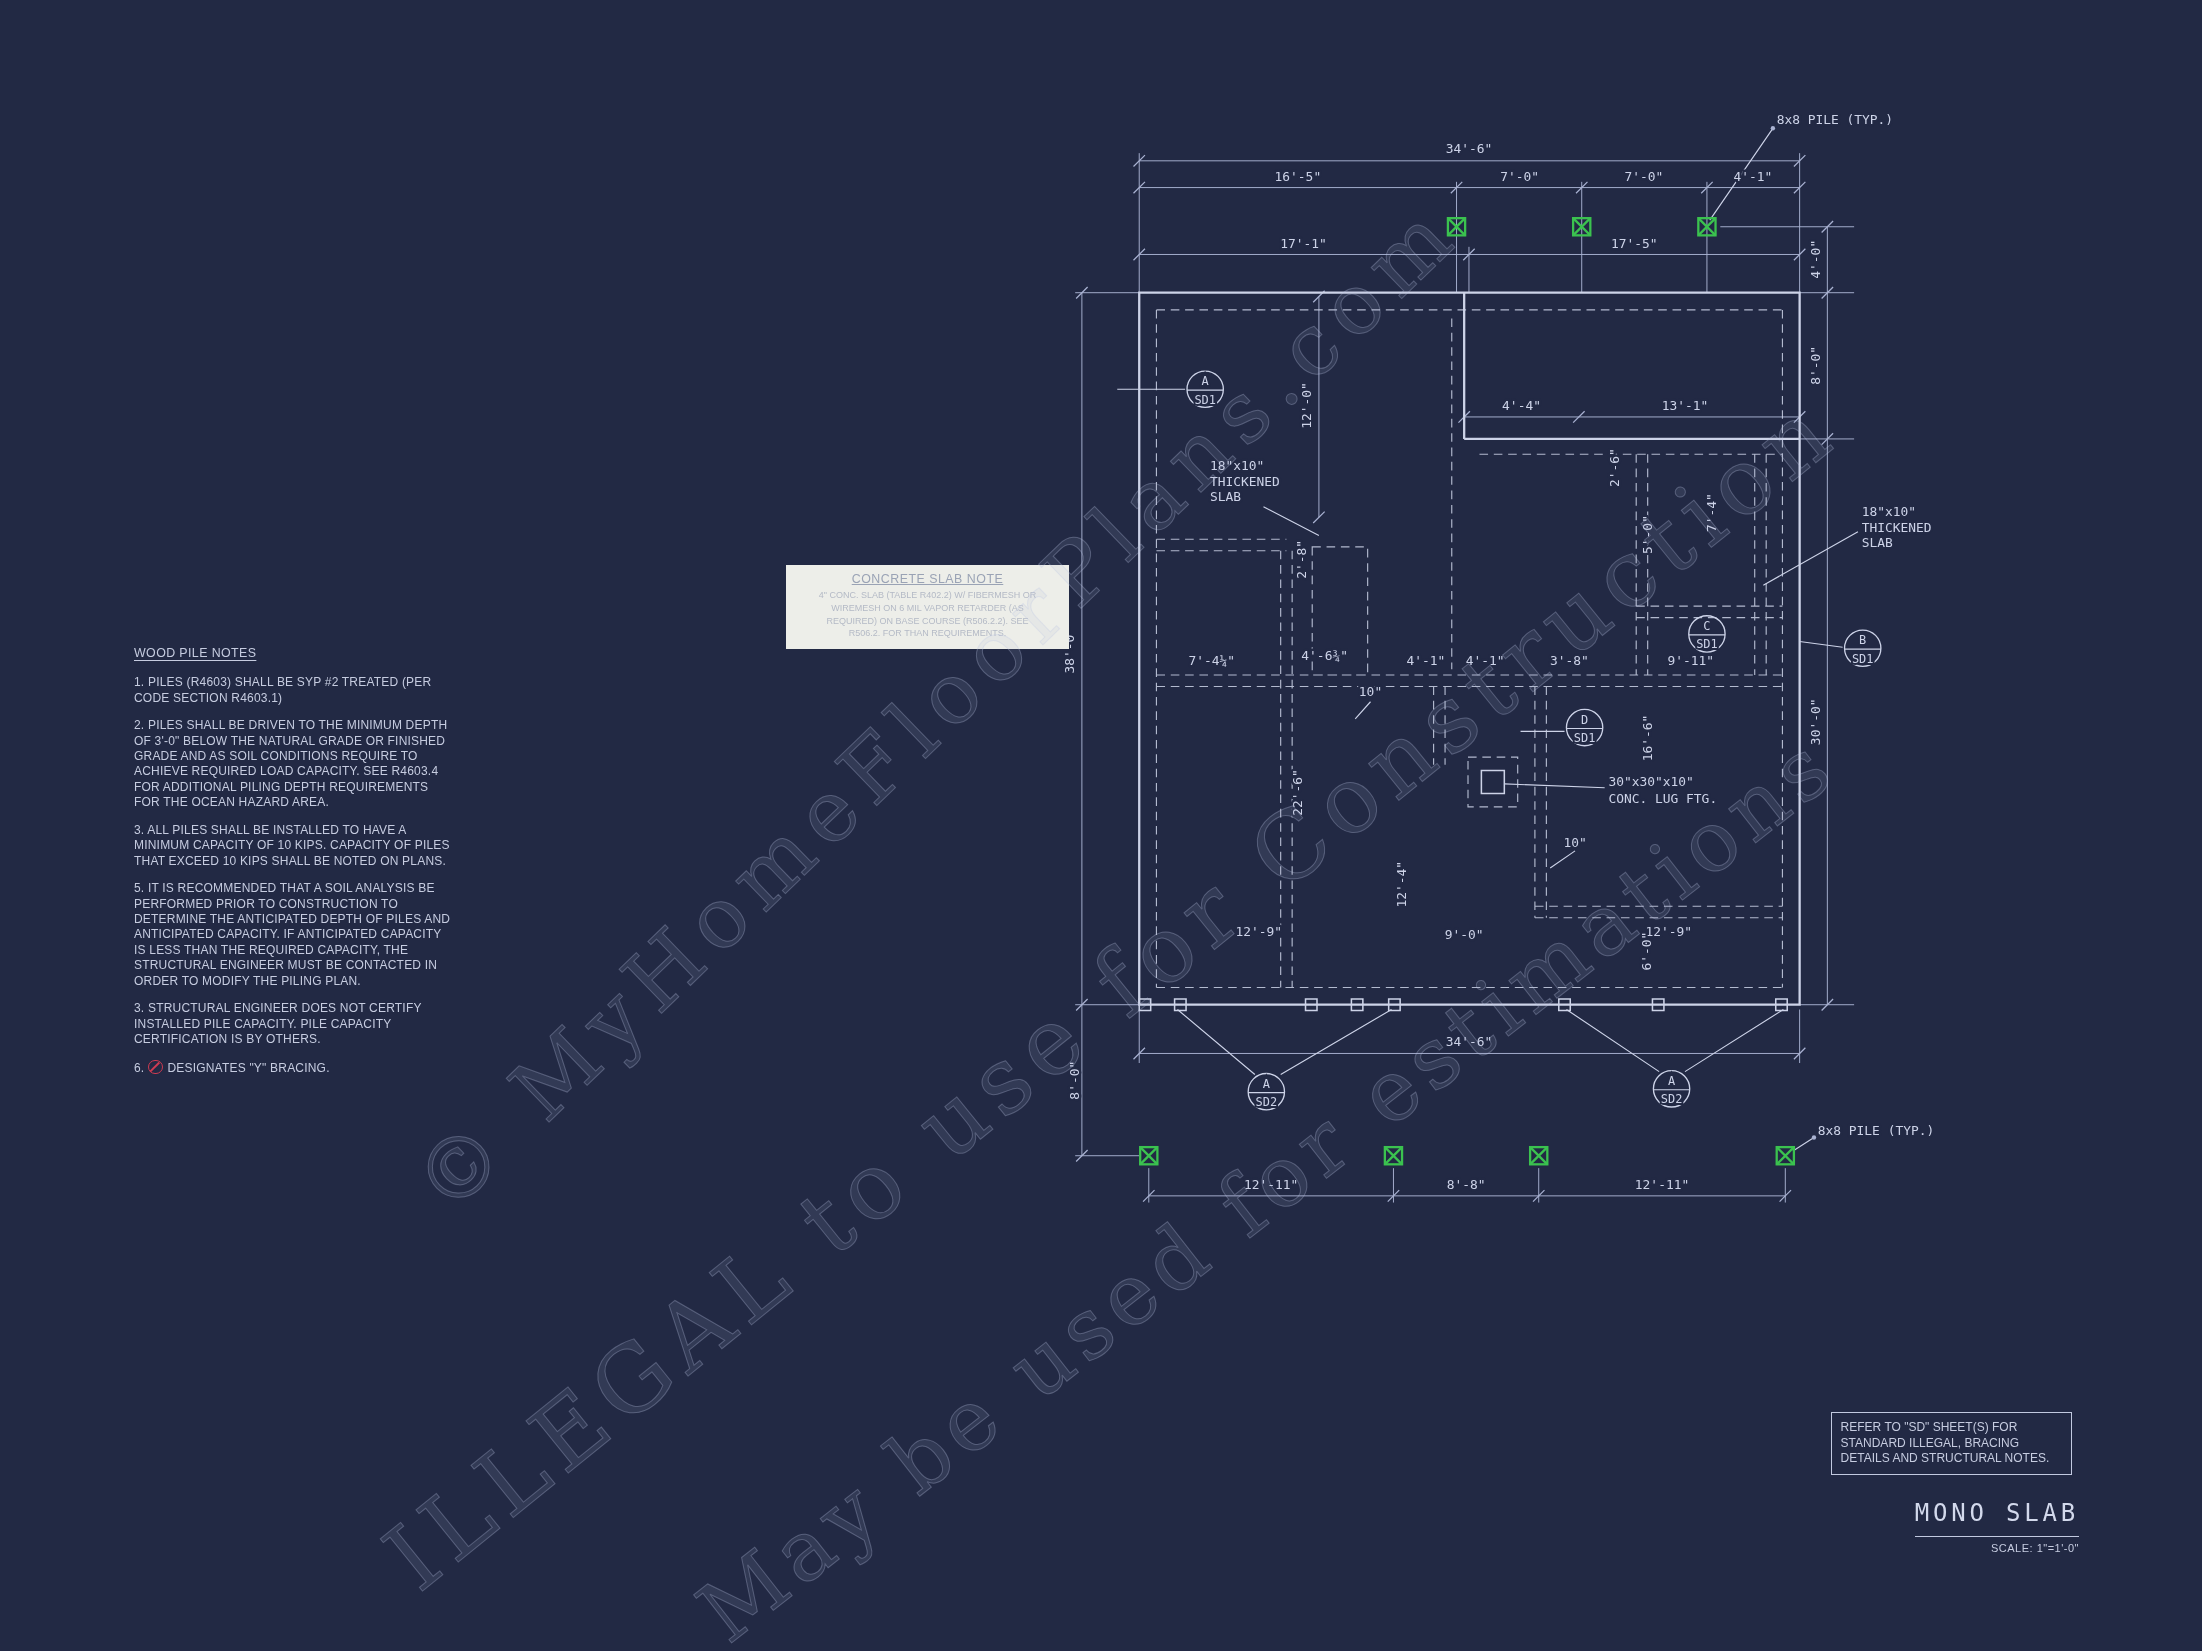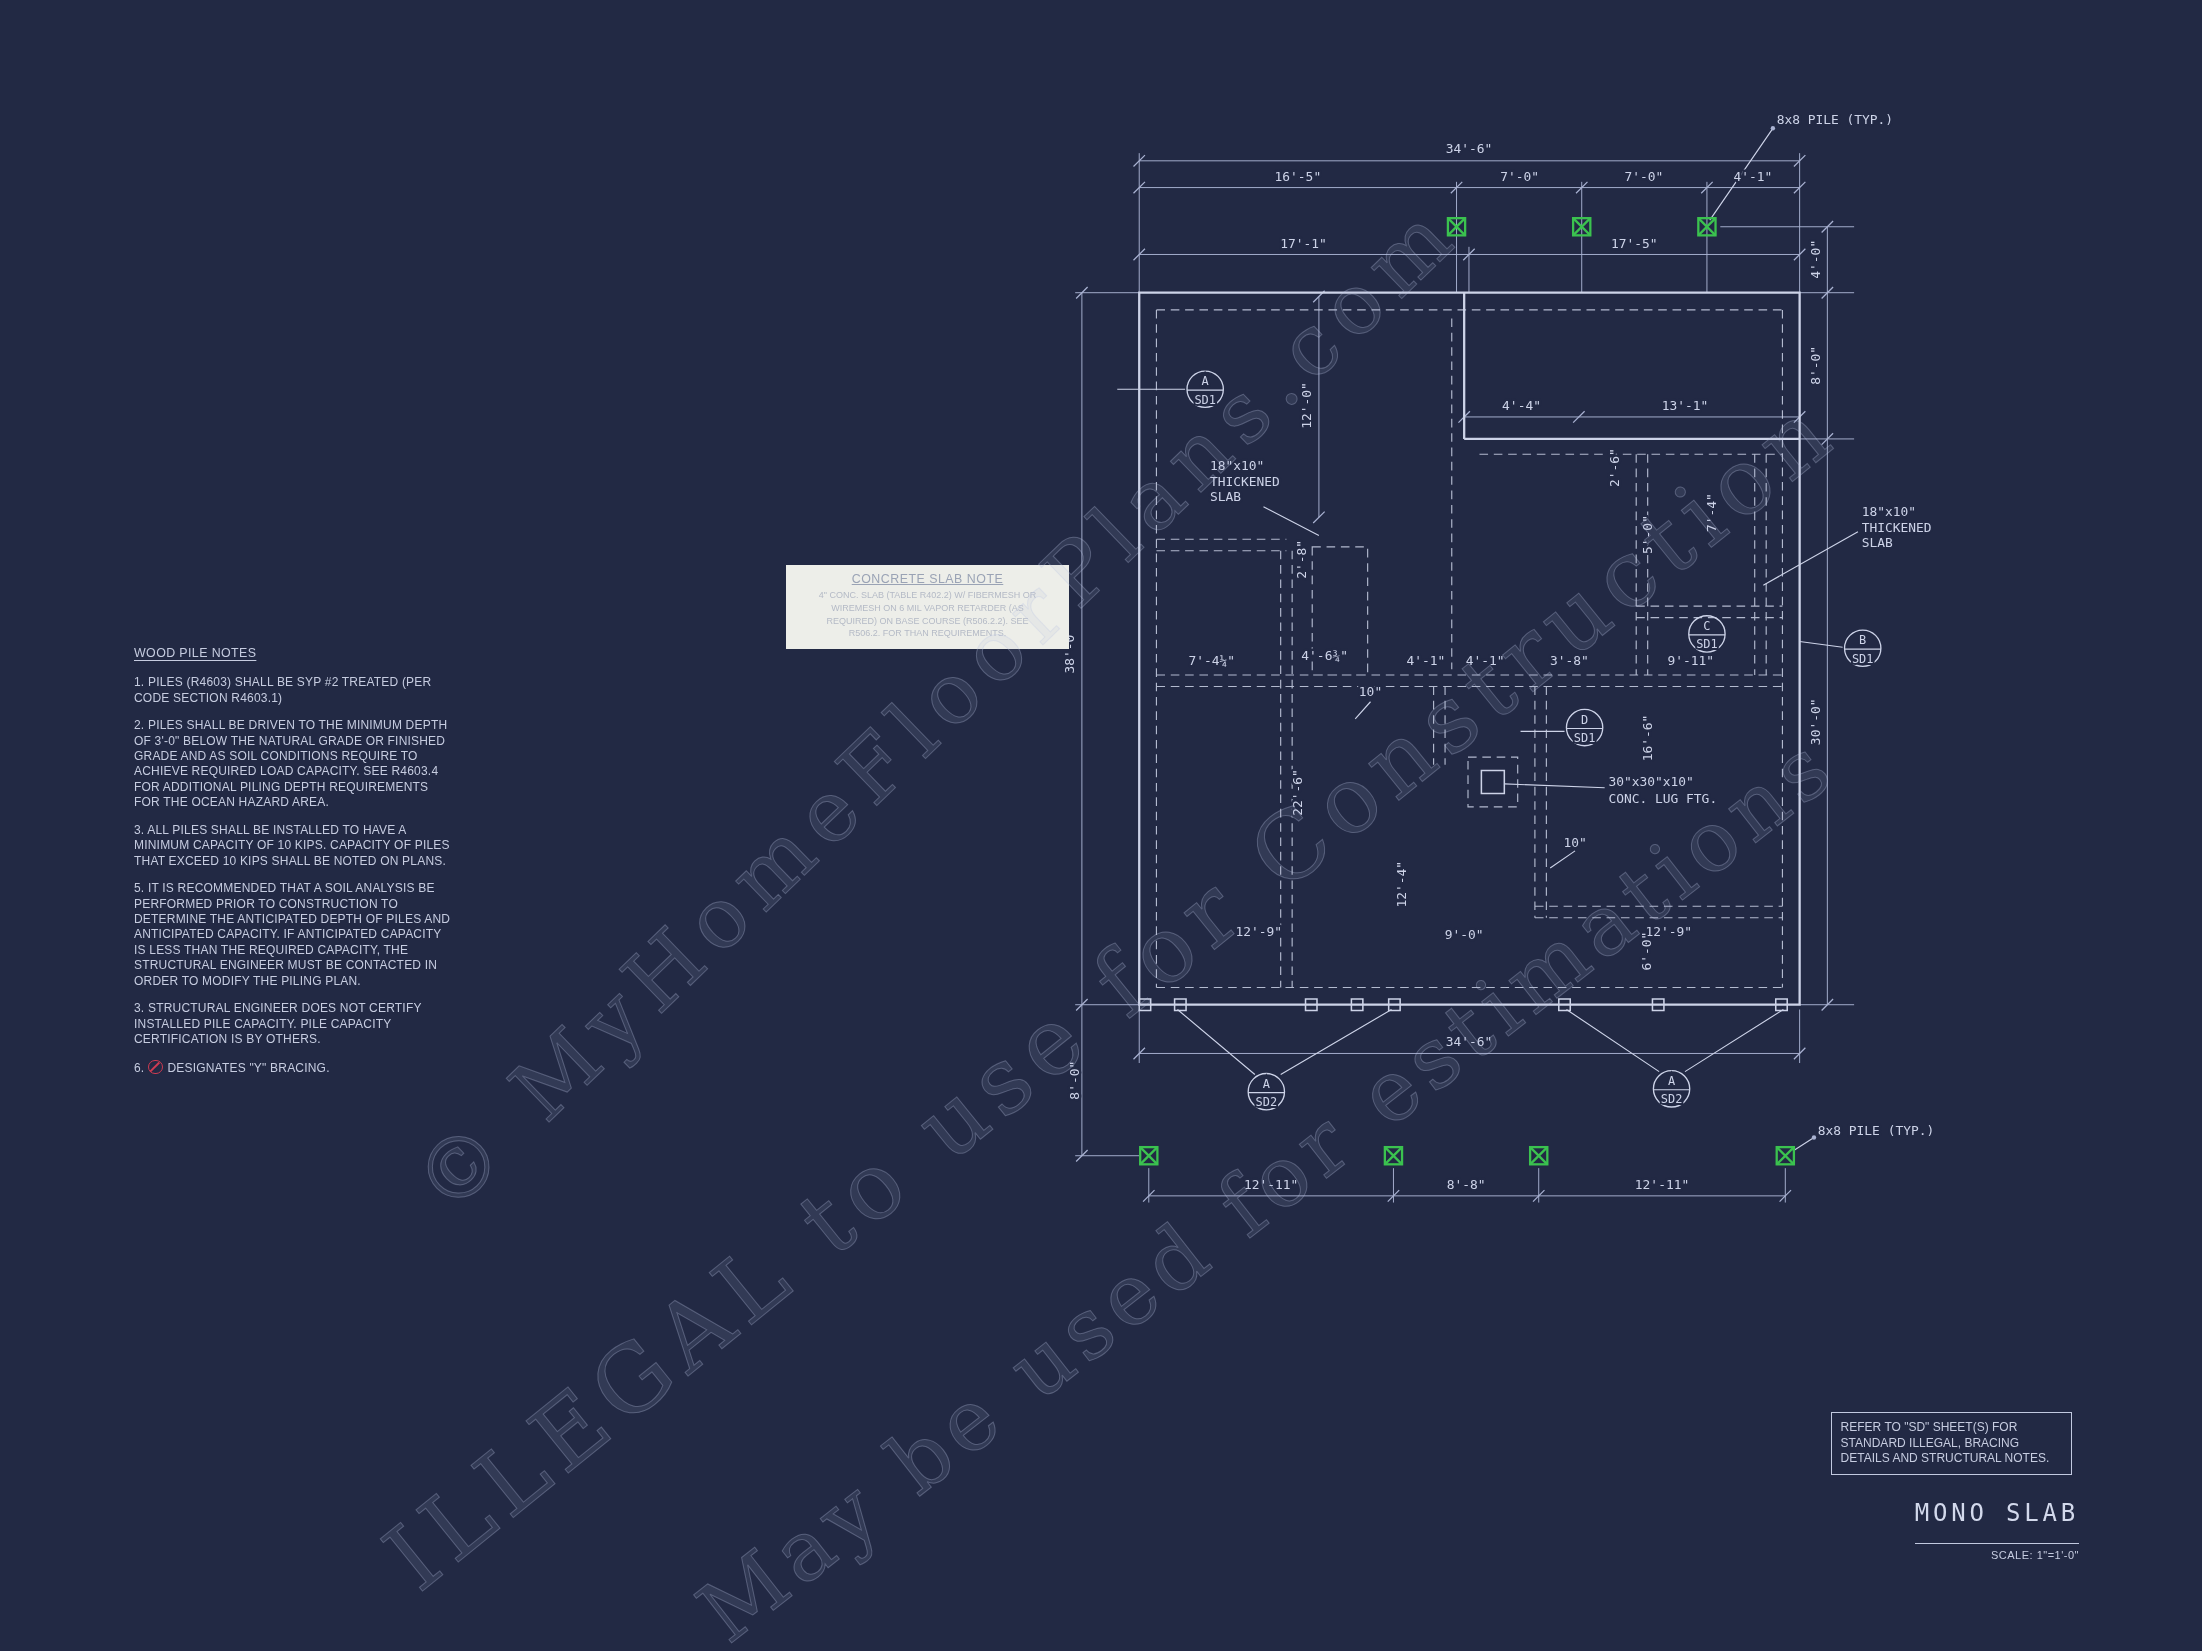--- a/index.html
+++ b/index.html
@@ -45,21 +45,21 @@
       color:rgba(170,180,210,0.12);-webkit-text-stroke:1px rgba(190,200,228,0.30);
       pointer-events:none;z-index:6;}
   .wm1{left:937px;top:707px;font-size:84px;letter-spacing:11.5px;transform:translate(-50%,-50%) rotate(-44deg);}
   .wm2{left:1111px;top:993px;font-size:92px;letter-spacing:9.6px;transform:translate(-50%,-50%) rotate(-39deg);}
   .wm3{left:1267px;top:1188px;font-size:84px;letter-spacing:7.6px;transform:translate(-50%,-50%) rotate(-38deg);}
   
   .refer-box{position:absolute;left:1831px;top:1412px;width:241px;border:1.4px solid #c2c9e0;
              padding:6.7px 8.6px;font-size:12px;line-height:1.32;color:#c6cce0;box-sizing:border-box;z-index:3;}
   .title-block{position:absolute;left:1897px;top:1499px;width:182px;text-align:right;z-index:3;}
   .tb-title{display:inline-block;font-size:24px;letter-spacing:3.8px;border-bottom:1.4px solid #c2c9e0;
-            padding-bottom:16px;color:#d3d9ec;font-family:"DejaVu Sans Mono",monospace;}
+            padding-bottom:9px;color:#d3d9ec;font-family:"DejaVu Sans Mono",monospace;}
   .tb-scale{font-size:11px;margin-top:4.8px;color:#c6cce0;letter-spacing:0.5px;}
 </style>
 </head>
 <body>
 
 <div class="page">
 
   <svg class="plan" width="2202" height="1652" viewBox="0 0 2304 1728">
     <defs>
       <g id="pileMarker" class="pile">

